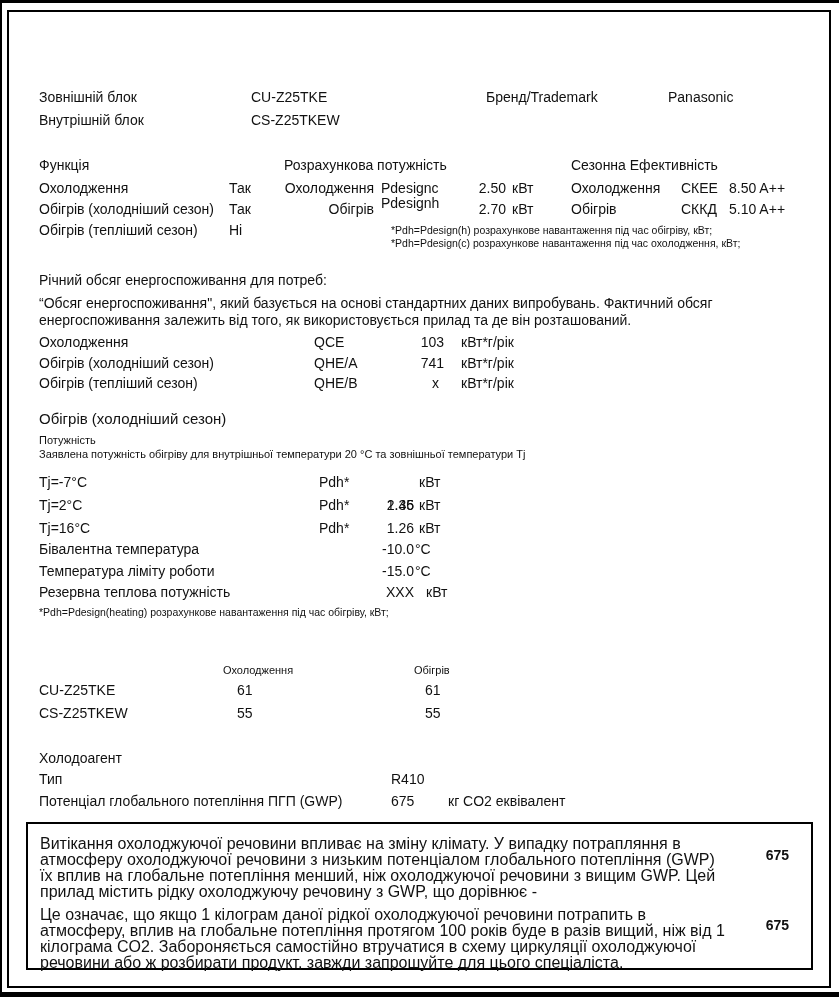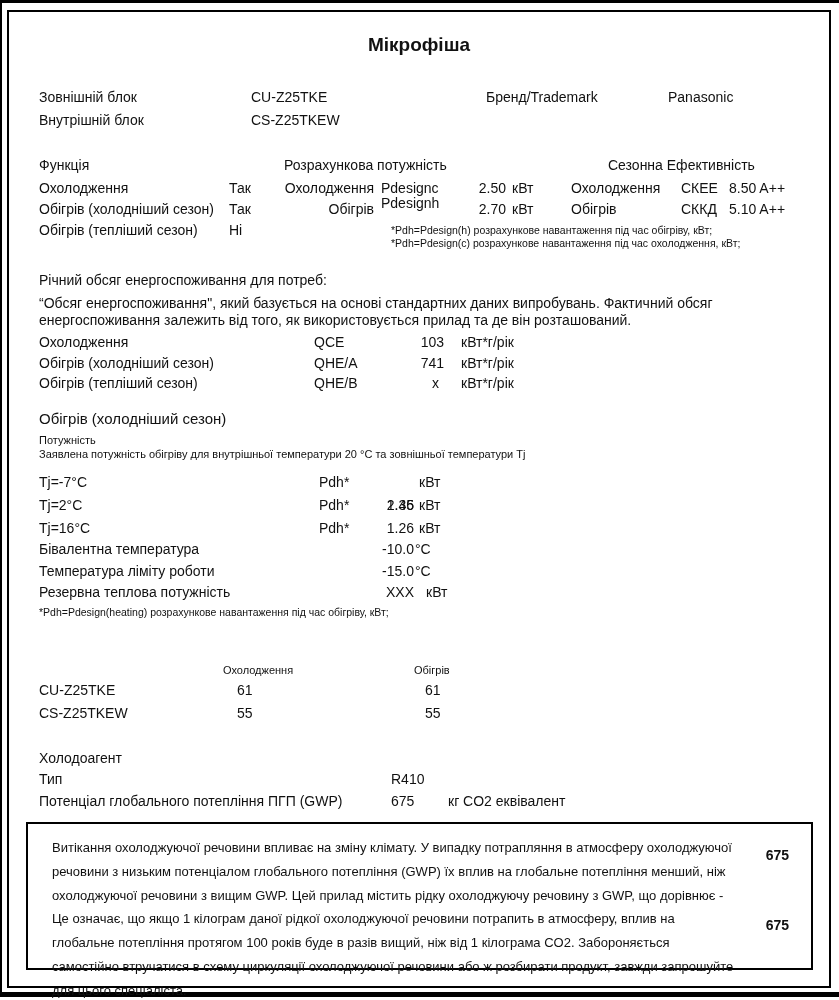--- a/index.html
+++ b/index.html
@@ -7,33 +7,32 @@
   .edge{position:absolute;background:#000;}
   .page{position:absolute;left:7px;top:10px;width:824px;height:978px;border:2px solid #000;box-sizing:border-box;background:#fff;}
   .abs{position:absolute;white-space:nowrap;font-size:14px;line-height:1.2;}
   .b{font-weight:normal;}
   .title{width:100%;text-align:center;font-size:19px;font-weight:bold;}
   .small{font-size:11px;}
   .foot{font-size:10.5px;}
   .vr{text-align:right;display:inline-block;}
   .para{white-space:normal;line-height:17px;}
   .wbox{position:absolute;left:17px;top:810px;width:787px;height:148px;border:2px solid #000;box-sizing:border-box;}
-  .wpara{position:absolute;left:12px;width:688px;font-size:13px;line-height:24px;white-space:normal;margin-left:12px;}
+  .wpara{position:absolute;left:12px;width:688px;font-size:16px;line-height:16px;white-space:normal;}
   .wval{position:absolute;right:22px;font-size:14px;font-weight:bold;}
 </style>
 </head>
 <body>
 
 <div class="edge" style="left:0;top:0;width:839px;height:3px;"></div>
 <div class="edge" style="left:0;top:0;width:2px;height:992px;"></div>
 <div class="edge" style="left:0;top:992px;width:839px;height:5px;"></div>
 
 <div class="page">
 
-  <div class="abs title" style="left:0;top:22px;">Мікрофіша</div>
 
   <span class="abs" style="left:30px;top:77px;">Зовнішній блок</span>
   <span class="abs b" style="left:242px;top:77px;">CU-Z25TKE</span>
   <span class="abs b" style="left:477px;top:77px;">Бренд/Trademark</span>
   <span class="abs b" style="left:659px;top:77px;">Panasonic</span>
   <span class="abs" style="left:30px;top:100px;">Внутрішній блок</span>
   <span class="abs b" style="left:242px;top:100px;">CS-Z25TKEW</span>
 
   <span class="abs b" style="left:30px;top:145px;">Функція</span>
   <span class="abs" style="left:30px;top:168px;">Охолодження</span>
@@ -48,21 +47,21 @@
   <span class="abs" style="left:372px;top:168px;">Pdesignc</span>
   <span class="abs b vr" style="left:432px;top:168px;width:65px;">2.50</span>
   <span class="abs" style="left:503px;top:168px;">кВт</span>
   <span class="abs b vr" style="left:250px;top:189px;width:115px;">Обігрів</span>
   <span class="abs" style="left:372px;top:183px;">Pdesignh</span>
   <span class="abs b vr" style="left:432px;top:189px;width:65px;">2.70</span>
   <span class="abs" style="left:503px;top:189px;">кВт</span>
   <span class="abs foot" style="left:382px;top:225px;">*Pdh=Pdesign(c) розрахункове навантаження під час охолодження, кВт;</span>
   <span class="abs foot" style="left:382px;top:212px;">*Pdh=Pdesign(h) розрахункове навантаження під час обігріву, кВт;</span>
 
-  <span class="abs b" style="left:562px;top:145px;margin-left:37px;">Сезонна Ефективність</span>
+  <span class="abs b" style="left:562px;top:145px;">Сезонна Ефективність</span>
   <span class="abs b" style="left:562px;top:168px;">Охолодження</span>
   <span class="abs" style="left:672px;top:168px;">СКЕЕ</span>
   <span class="abs b" style="left:720px;top:168px;">8.50 A++</span>
   <span class="abs b" style="left:562px;top:189px;">Обігрів</span>
   <span class="abs" style="left:672px;top:189px;">СККД</span>
   <span class="abs b" style="left:720px;top:189px;">5.10 A++</span>
 
   <span class="abs b" style="left:30px;top:260px;">Річний обсяг енергоспоживання для потреб:</span>
   <div class="abs para" style="left:30px;top:283px;width:778px;">“Обсяг енергоспоживання", який базується на основі стандартних даних випробувань. Фактичний обсяг енергоспоживання залежить від того, як використовується прилад та де він розташований.</div>
   <span class="abs" style="left:30px;top:322px;">Охолодження</span>

